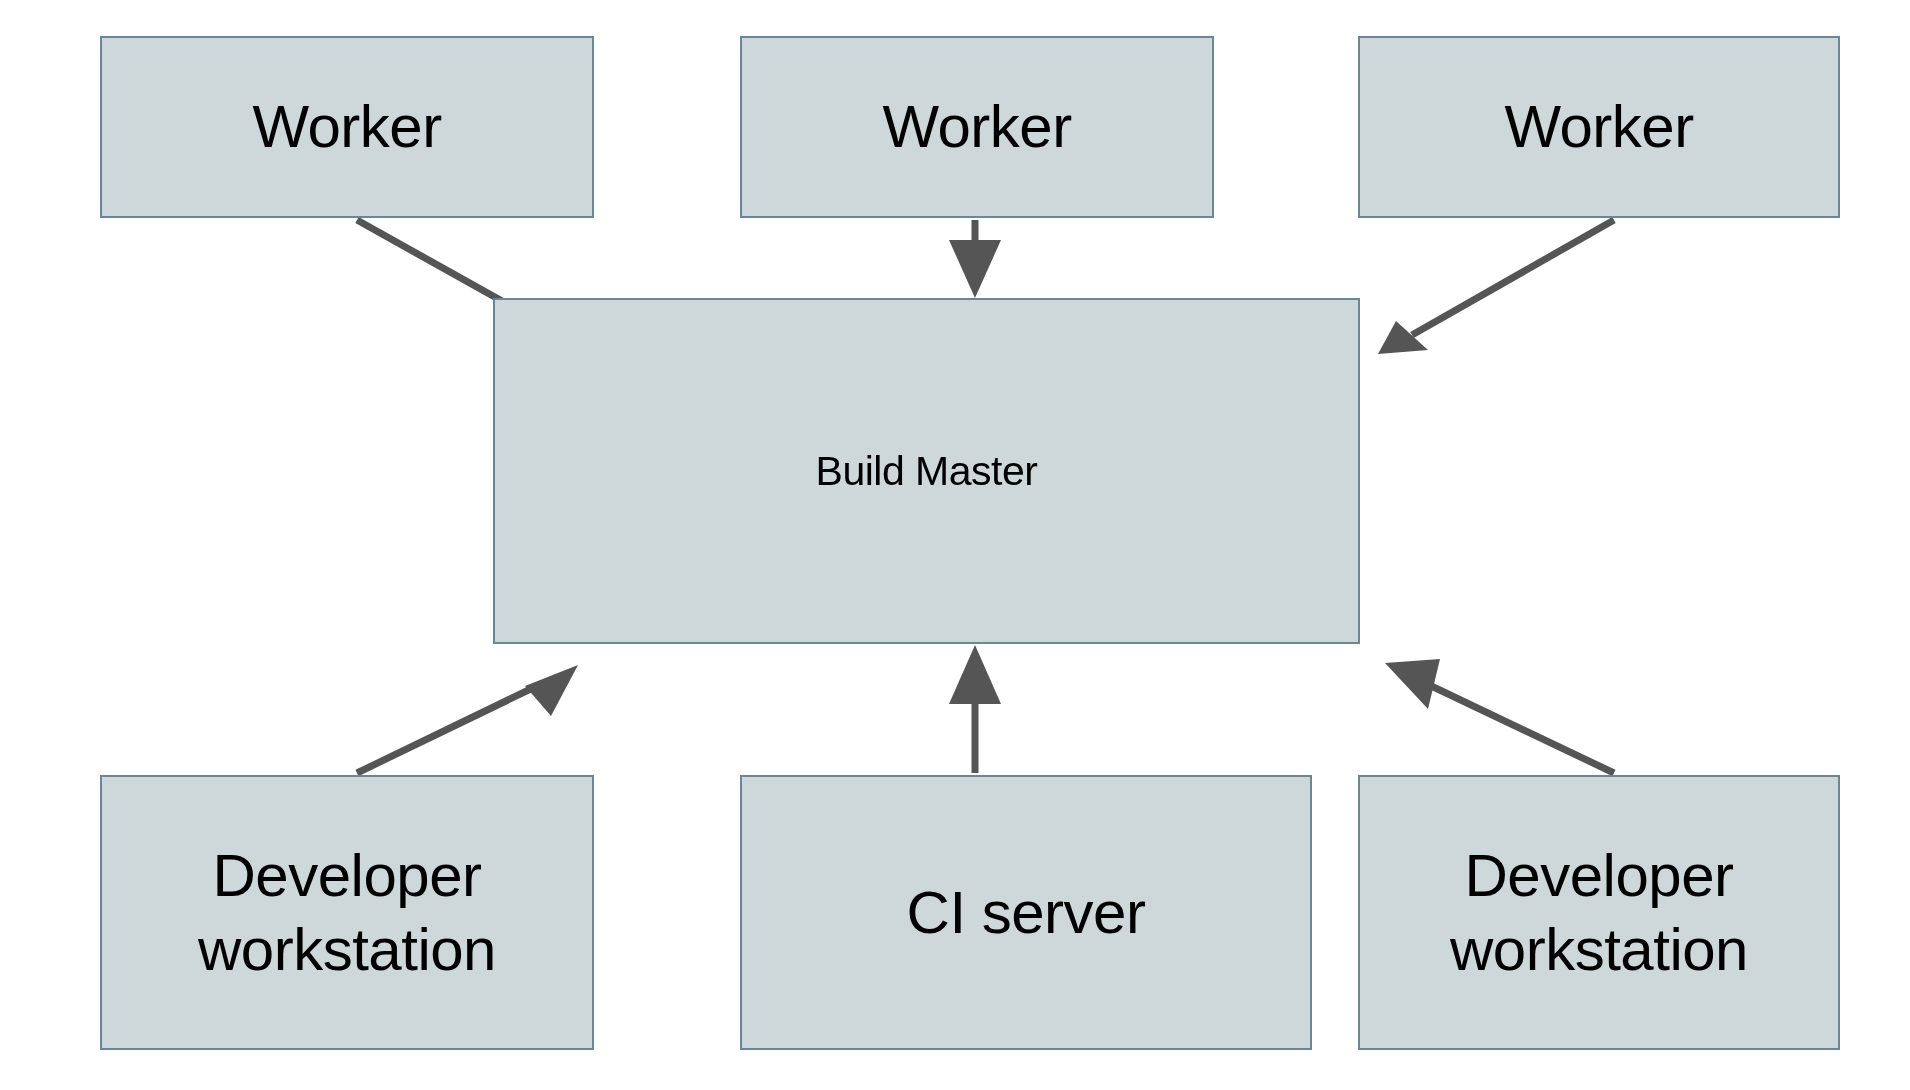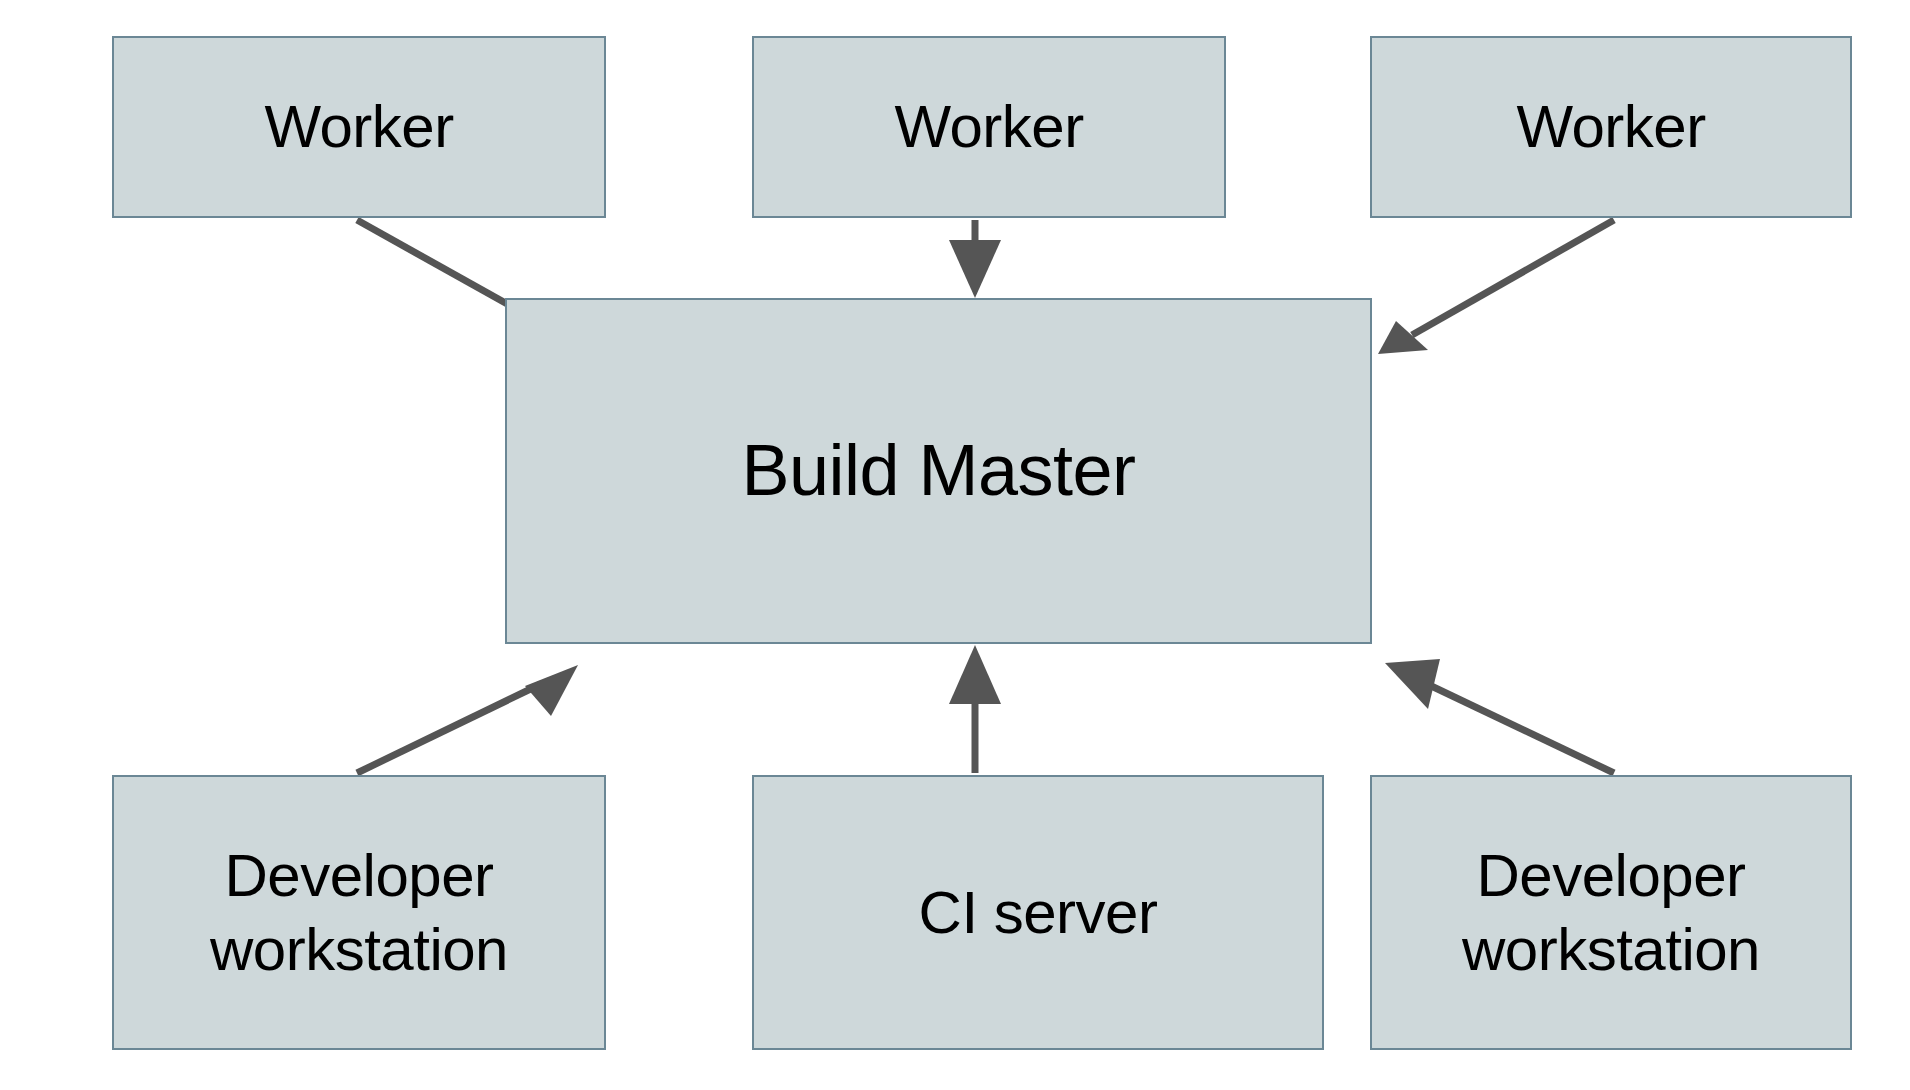--- a/index.html
+++ b/index.html
@@ -23,33 +23,32 @@
     border: 2px solid #6b8795;
     display: flex;
     align-items: center;
     justify-content: center;
     text-align: center;
     color: #000000;
     font-weight: 400;
     line-height: 1.22;
     z-index: 2;
     user-select: none;
-    margin-left: 12px;
   }
   .node .label {
     display: block;
     white-space: pre-line;
     letter-spacing: -0.5px;
   }
   
   #node-worker-1 { left: 100px;  top: 36px;  width: 494px; height: 182px; font-size: 60px; }
   #node-worker-2 { left: 740px;  top: 36px;  width: 474px; height: 182px; font-size: 60px; }
   #node-worker-3 { left: 1358px; top: 36px;  width: 482px; height: 182px; font-size: 60px; }
   
-  #node-build-master { left: 493px; top: 298px; width: 867px; height: 346px; font-size: 72px; }
+  #node-build-master { left: 493px; top: 298px; width: 867px; height: 346px; font-size: 41px; }
   
   #node-dev-ws-left  { left: 100px;  top: 775px; width: 494px; height: 275px; font-size: 60px; }
   #node-ci-server    { left: 740px;  top: 775px; width: 572px; height: 275px; font-size: 60px; }
   #node-dev-ws-right { left: 1358px; top: 775px; width: 482px; height: 275px; font-size: 60px; }
 
   #edges {
     position: absolute;
     left: 0;
     top: 0;
     width: 1910px;

